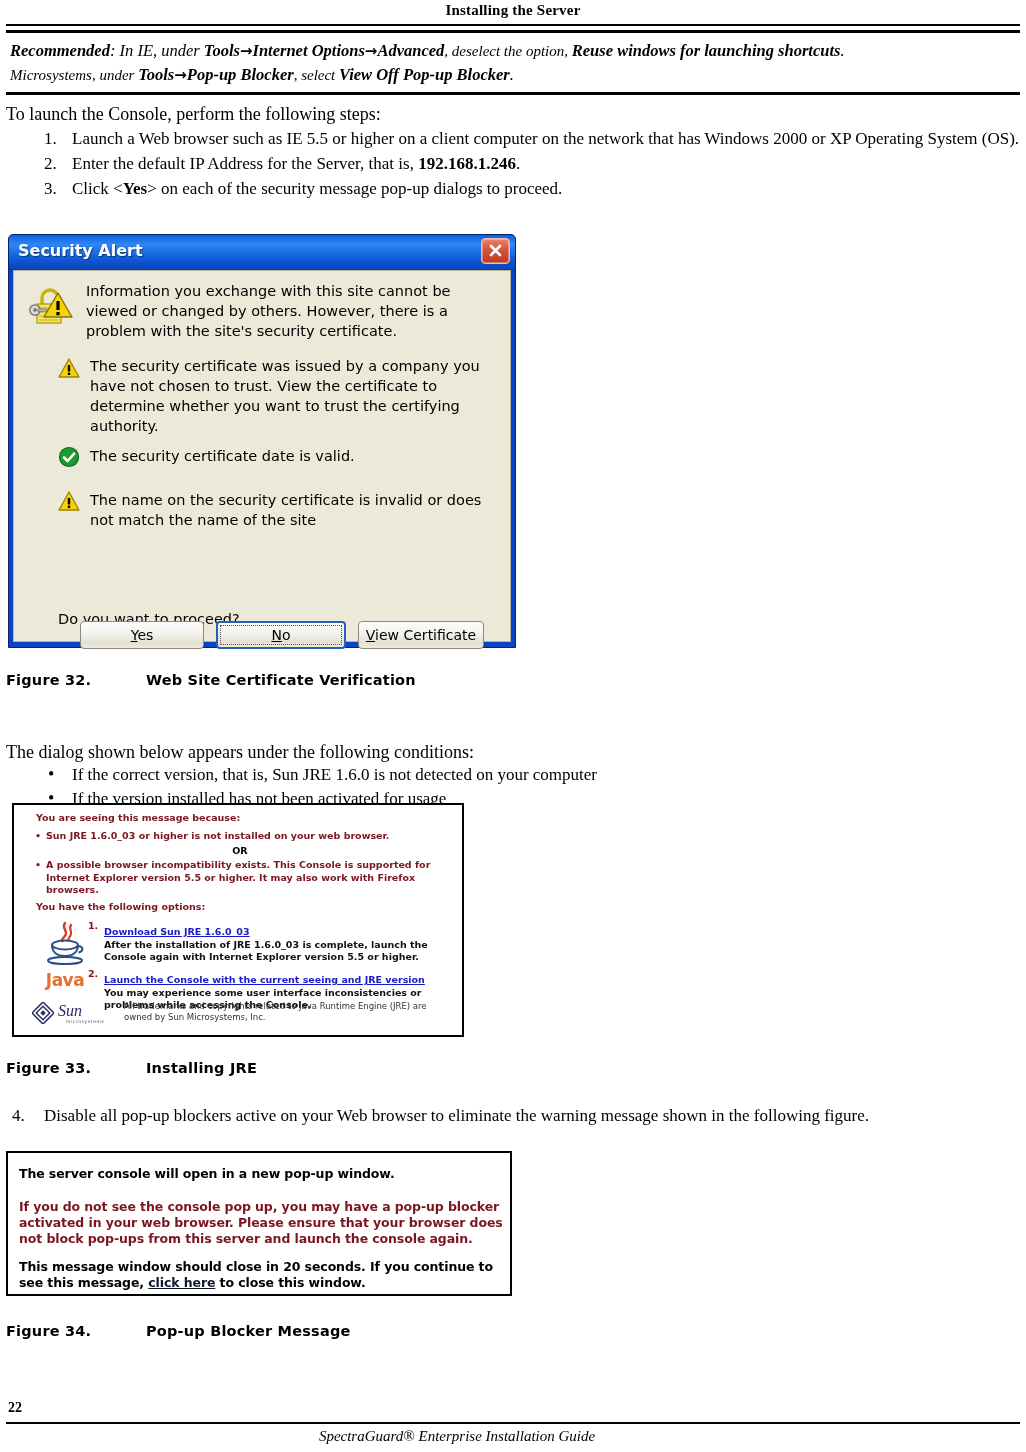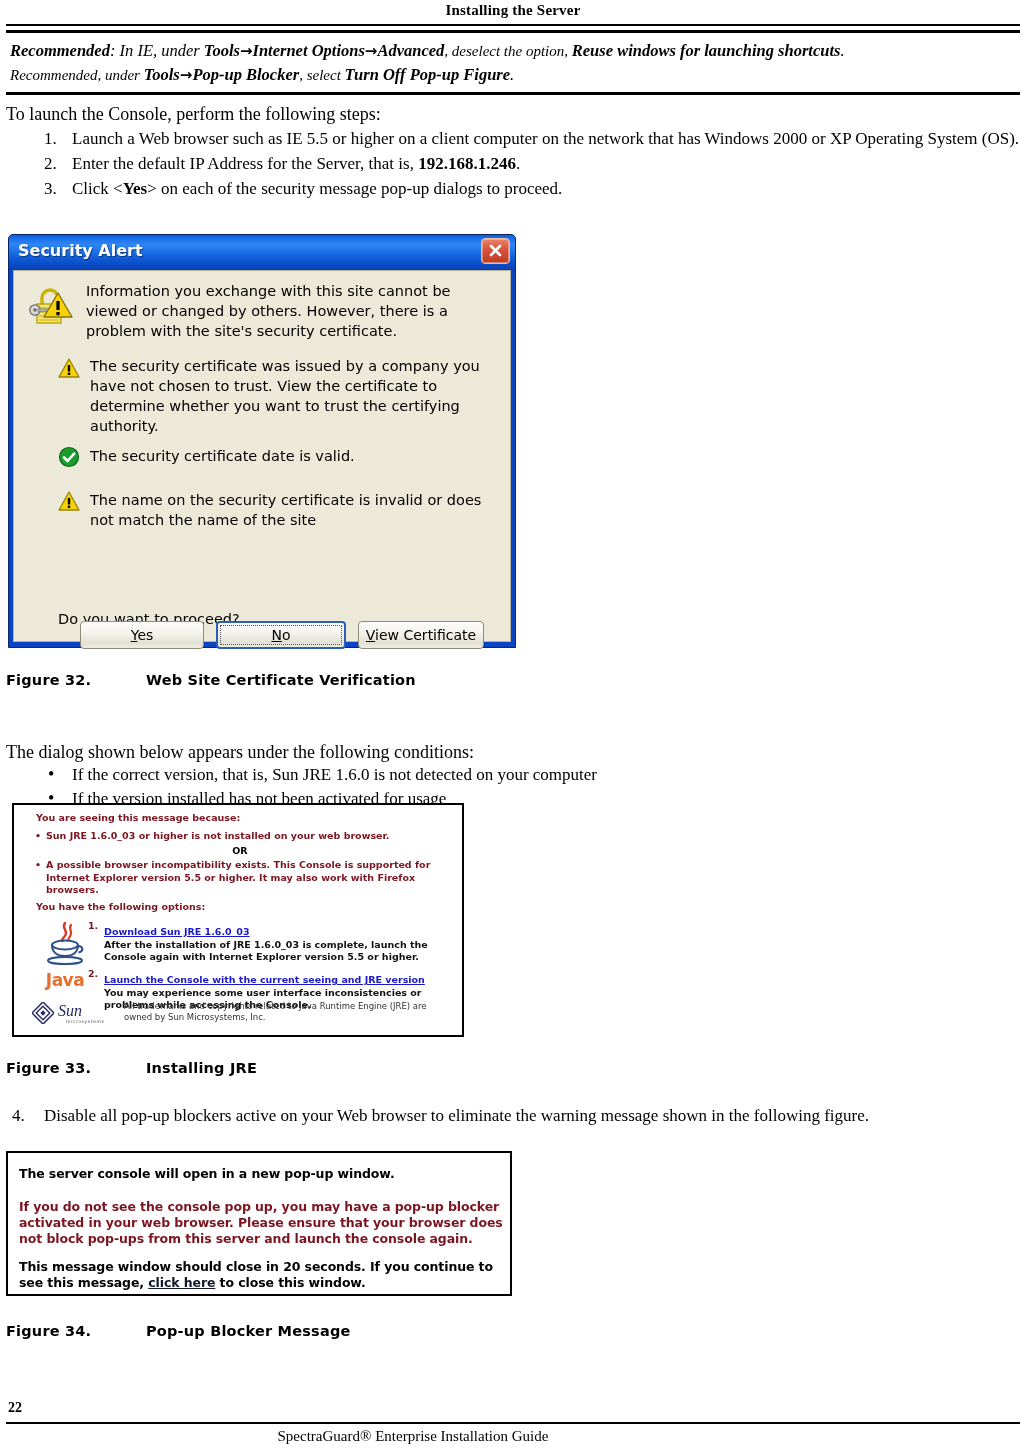--- a/index.html
+++ b/index.html
@@ -425,34 +425,36 @@
     height: 2px;
     background: #000;
   }
   .footer-text {
     position: absolute;
     left: 0;
     top: 1428px;
     width: 826px;
     text-align: center;
     font-family: "Liberation Serif", serif;
+    font-style: italic;
     font-size: 15px;
+    padding-left: 44px;
   }
 </style>
 </head>
 <body>
 
 <div class="page-header">
   <div class="hdr-text">Installing the Server</div>
 </div>
 <div class="header-rule"></div>
 
 <div class="recommend-box">
   <div class="recommend-line"><b>Recommended</b><span>: In IE, under </span><b>Tools</b><span class="arrow">→</span><b>Internet Options</b><span class="arrow">→</span><b>Advanced</b><span class="sm">, deselect the option, </span><b>Reuse windows for launching shortcuts</b><span>.</span></div>
-  <div class="recommend-line"><span class="sm">Recommended, under </span><b>Tools</b><span class="arrow">→</span><b>Pop-up Blocker</b><span class="sm">, select </span><b>Turn Off Pop-up Figure</b><span>.</span></div>
+  <div class="recommend-line"><span class="sm">Microsystems, under </span><b>Tools</b><span class="arrow">→</span><b>Pop-up Blocker</b><span class="sm">, select </span><b>View Off Pop-up Blocker</b><span>.</span></div>
 </div>
 
 <div class="body-text intro-line">To launch the Console, perform the following steps:</div>
 
 <ol class="steps">
   <li>
     <span class="num">1.</span><span>Launch a Web browser such as IE 5.5 or higher on a client computer on the network that has Windows 2000 or XP Operating System (OS).</span>
   </li>
   <li>
     <span class="num">2.</span><span>Enter the default IP Address for the Server, that is, </span><b>192.168.1.246</b><span>.</span>

